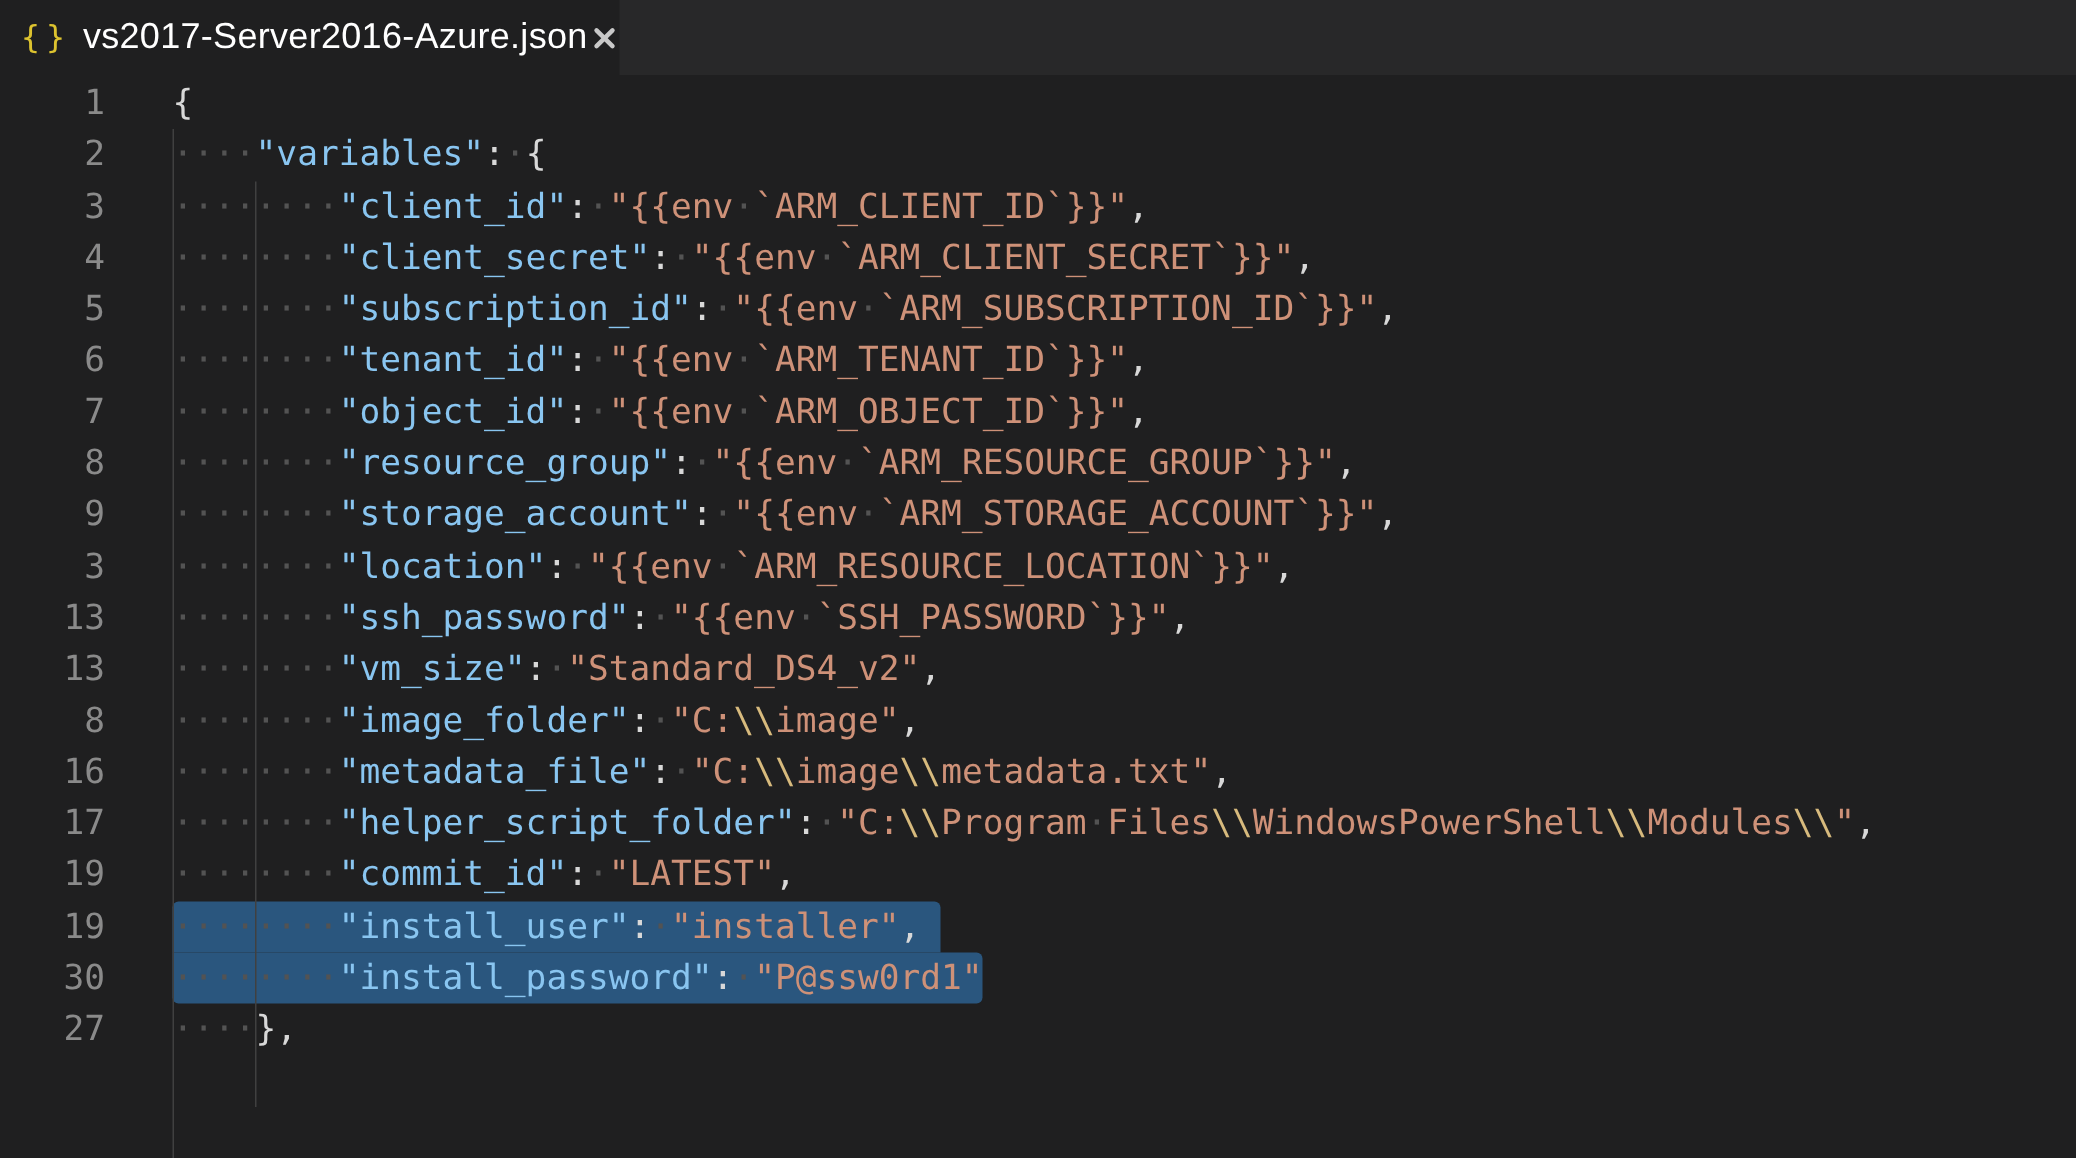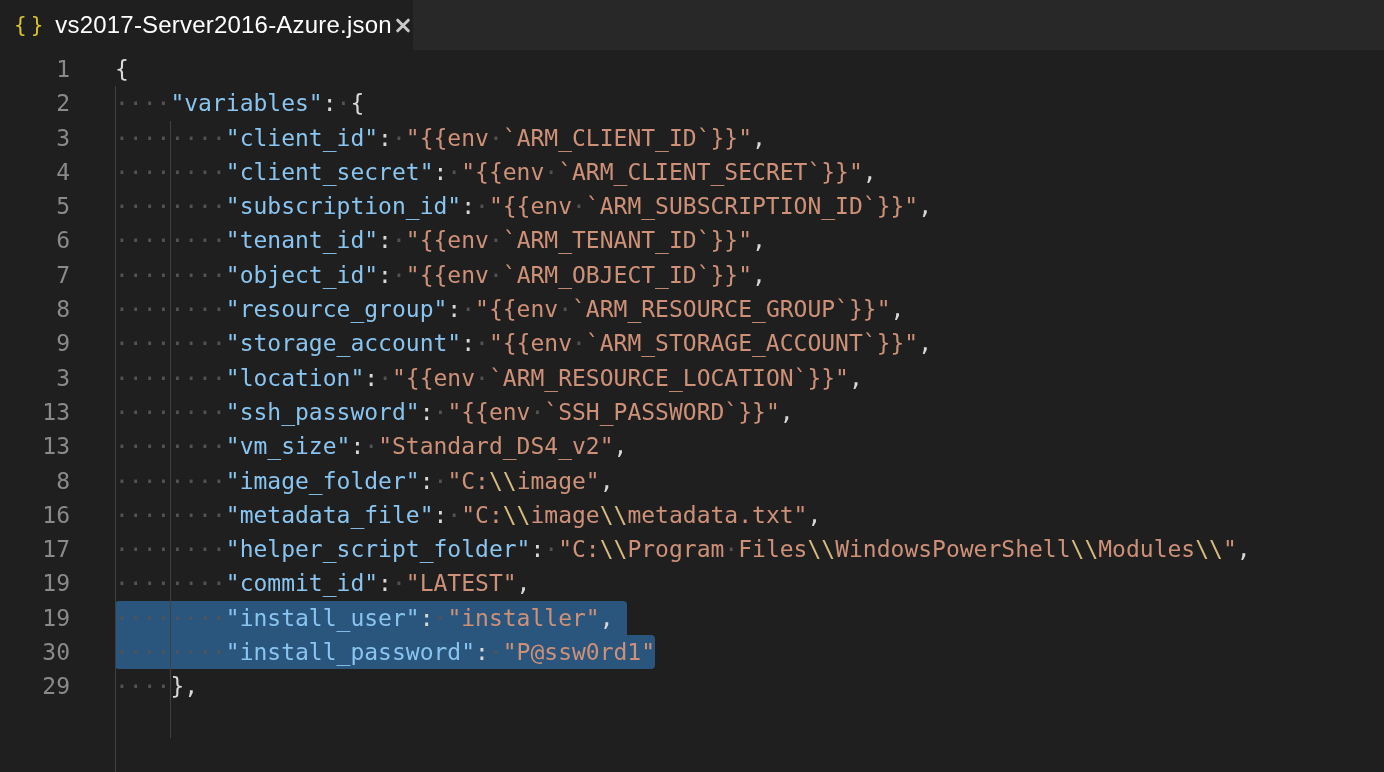--- a/index.html
+++ b/index.html
@@ -155,20 +155,20 @@
         </div>
         <div class="row">
           <div class="ln">19</div>
           <div class="code"><div class="sel" style="width: 37ch; border-radius: 4px 4px 0px 0px;"></div><span class="txt"><span class="seg-w">········</span><span class="seg-k">"install_user"</span><span class="seg-p">:</span><span class="seg-w">·</span><span class="seg-s">"installer"</span><span class="seg-p">,</span></span></div>
         </div>
         <div class="row">
           <div class="ln">30</div>
           <div class="code"><div class="sel" style="width: 39ch; border-radius: 0px 4px 4px;"></div><span class="txt"><span class="seg-w">········</span><span class="seg-k">"install_password"</span><span class="seg-p">:</span><span class="seg-w">·</span><span class="seg-s">"P@ssw0rd1"</span></span></div>
         </div>
         <div class="row">
-          <div class="ln">29</div>
+          <div class="ln">27</div>
           <div class="code"><span class="txt"><span class="seg-w">····</span><span class="seg-p">},</span></span></div>
         </div>
       </div>
       <div class="guide" style="left: calc(0ch + 115px); top: 36.3px; height: 686px;"></div>
       <div class="guide" style="left: calc(4ch + 115px); top: 70.6px; height: 617.4px;"></div>
     </div>
 </div>
 
 </body></html>

